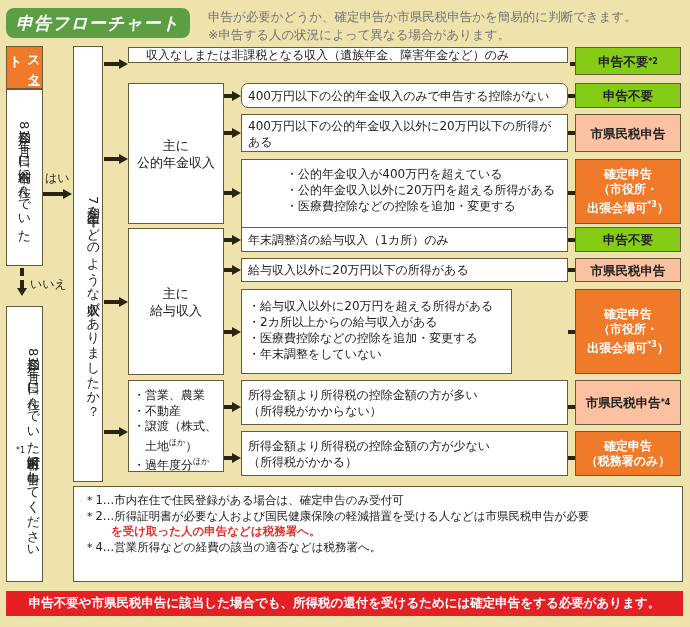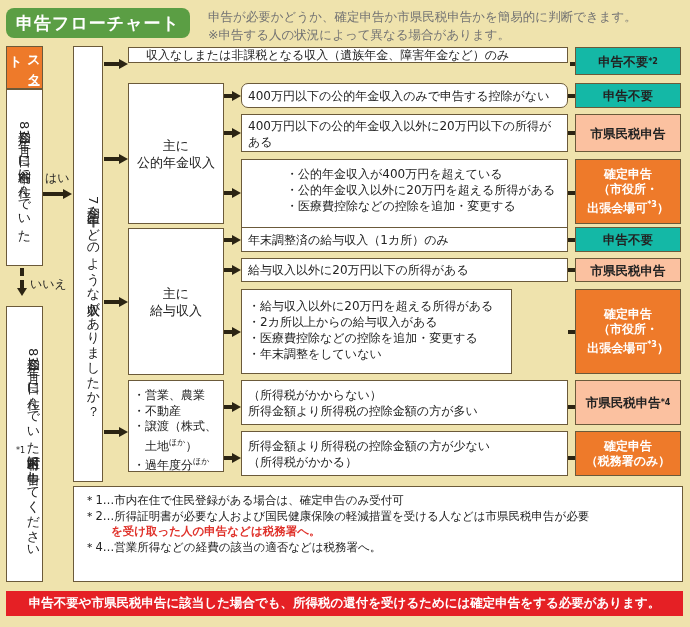--- a/index.html
+++ b/index.html
@@ -14,20 +14,21 @@
     position: absolute;
     background: #fff;
     border: 1.5px solid #6b5a3a;
   }
   .title-pill {
     position: absolute; left: 6px; top: 8px; width: 184px; height: 30px;
     background: #5b9e44; border-radius: 8px;
     color: #fff; font-size: 17px; font-weight: bold;
     display: flex; align-items: center; justify-content: center;
     letter-spacing: 1px;
+    font-style: italic;
   }
   .intro { position: absolute; left: 208px; font-size: 12.5px; color: #737373; }
   .start {
     position: absolute; left: 6px; top: 46px; width: 37px; height: 43px;
     background: #ee7a2a; border: 1.5px solid #6b5a3a;
     color: #fff; font-weight: bold; font-size: 13px;
     writing-mode: vertical-rl; display: flex; align-items: center; justify-content: center;
     letter-spacing: 1px;
   }
   .vtext {
@@ -44,21 +45,21 @@
     content: ""; position: absolute; right: 0; top: -1px;
     border-left: 9px solid #2b2413; border-top: 5px solid transparent; border-bottom: 5px solid transparent;
   }
   .cond { font-size: 12px; padding: 3px 6px; line-height: 16px; }
   .cond.center { display: flex; align-items: center; }
   .result {
     position: absolute; border: 1.5px solid #6b5a3a;
     display: flex; align-items: center; justify-content: center; text-align: center;
     font-size: 12.5px; font-weight: bold; line-height: 15px;
   }
-  .r-none { background: #14b8a6; color: #222; align-items: center; }
+  .r-none { background: #84cc16; color: #222; align-items: center; }
   .r-pink { background: #fbc1a0; color: #222; }
   .r-orange { background: #ee7a2a; color: #fff; font-weight: bold; font-size: 12px; }
   .cat { display: flex; align-items: center; justify-content: center; text-align: center; font-size: 13px; line-height: 17px; }
   .notes { font-size: 11.5px; line-height: 15.5px; padding: 6px 10px; }
   .notes .red { color: #e0332c; font-weight: bold; }
   .bottom-bar {
     position: absolute; left: 6px; top: 591px; width: 677px; height: 25px;
     background: #e52025; color: #fff; font-size: 12.5px; font-weight: bold;
     display: flex; align-items: center; justify-content: center;
   }
@@ -189,22 +190,22 @@
 <div class="box" style="left:128px;top:380px;width:96px;height:92px;font-size:12px;line-height:15.5px;padding:7px 4px;">
   <div>・<span>営業、農業</span></div>
   <div>・<span>不動産</span></div>
   <div>・<span>譲渡（株式、</span></div>
   <div style="padding-left:12px;"><span>土地</span><sup>ほか</sup>）</div>
   <div>・<span>過年度分</span><sup>ほか</sup></div>
 </div>
 
 <div class="arrow" style="left:224px;top:403px;width:17px;"></div>
 <div class="box cond" style="left:241px;top:380px;width:327px;height:45px;padding-top:6px;">
+  <div>所得金額より所得税の控除金額の方が多い</div>
   <div>（所得税がかからない）</div>
-  <div>所得金額より所得税の控除金額の方が多い</div>
 </div>
 <div class="arrow" style="left:568px;top:403px;width:20px;"></div>
 <div class="result r-pink" style="left:575px;top:380px;width:106px;height:45px;">
   <span>市県民税申告</span>
     <sup>*4</sup>
 </div>
 
 <div class="arrow" style="left:224px;top:454px;width:17px;"></div>
 <div class="box cond" style="left:241px;top:431px;width:327px;height:45px;padding-top:6px;">
   <div>所得金額より所得税の控除金額の方が少ない</div>

